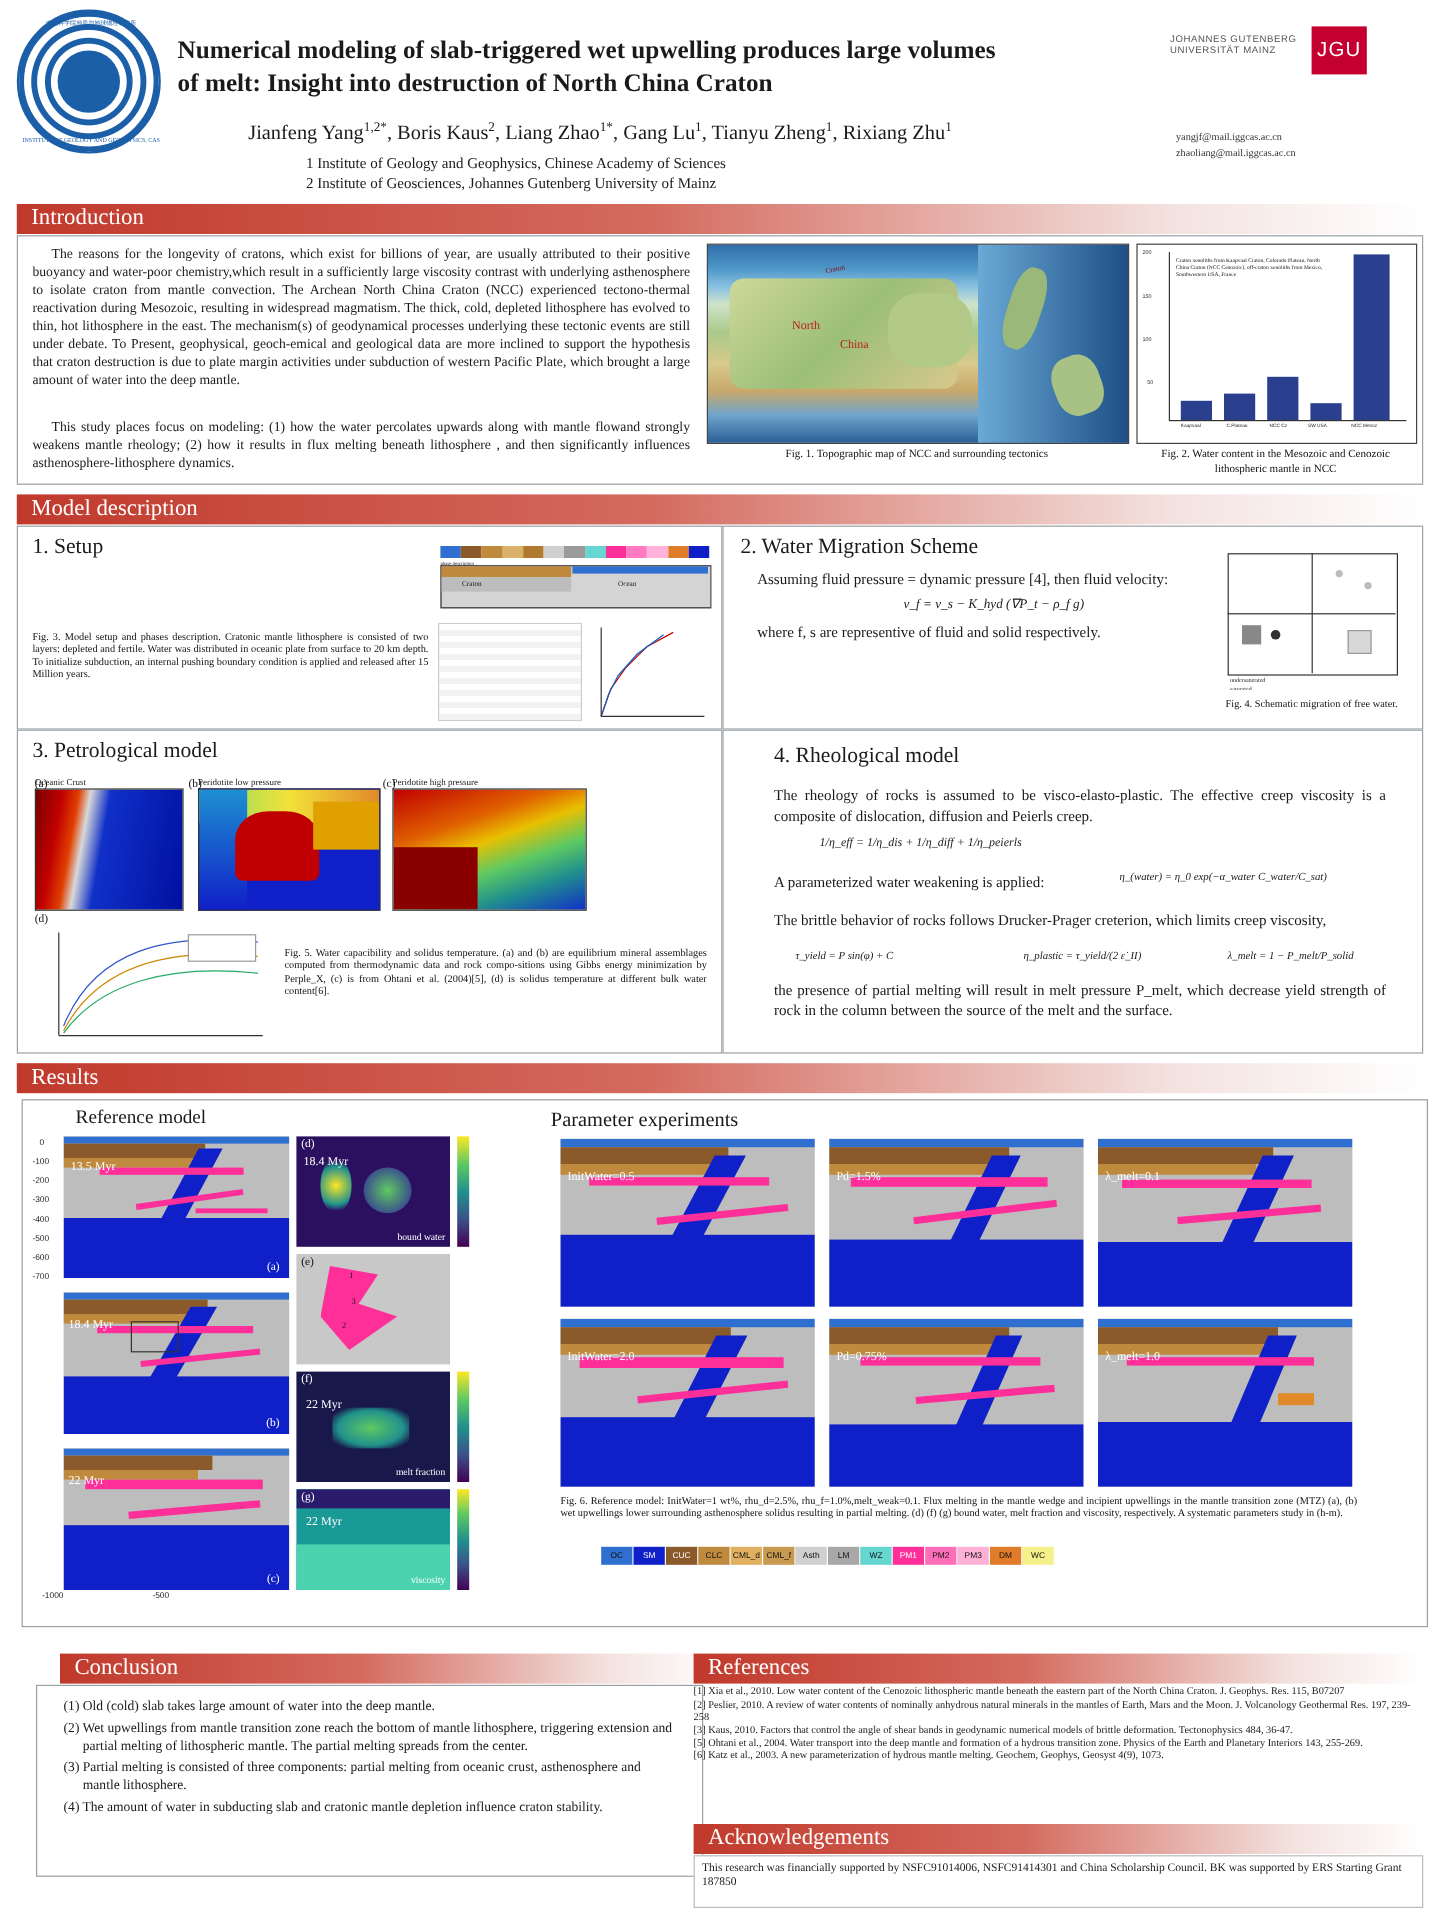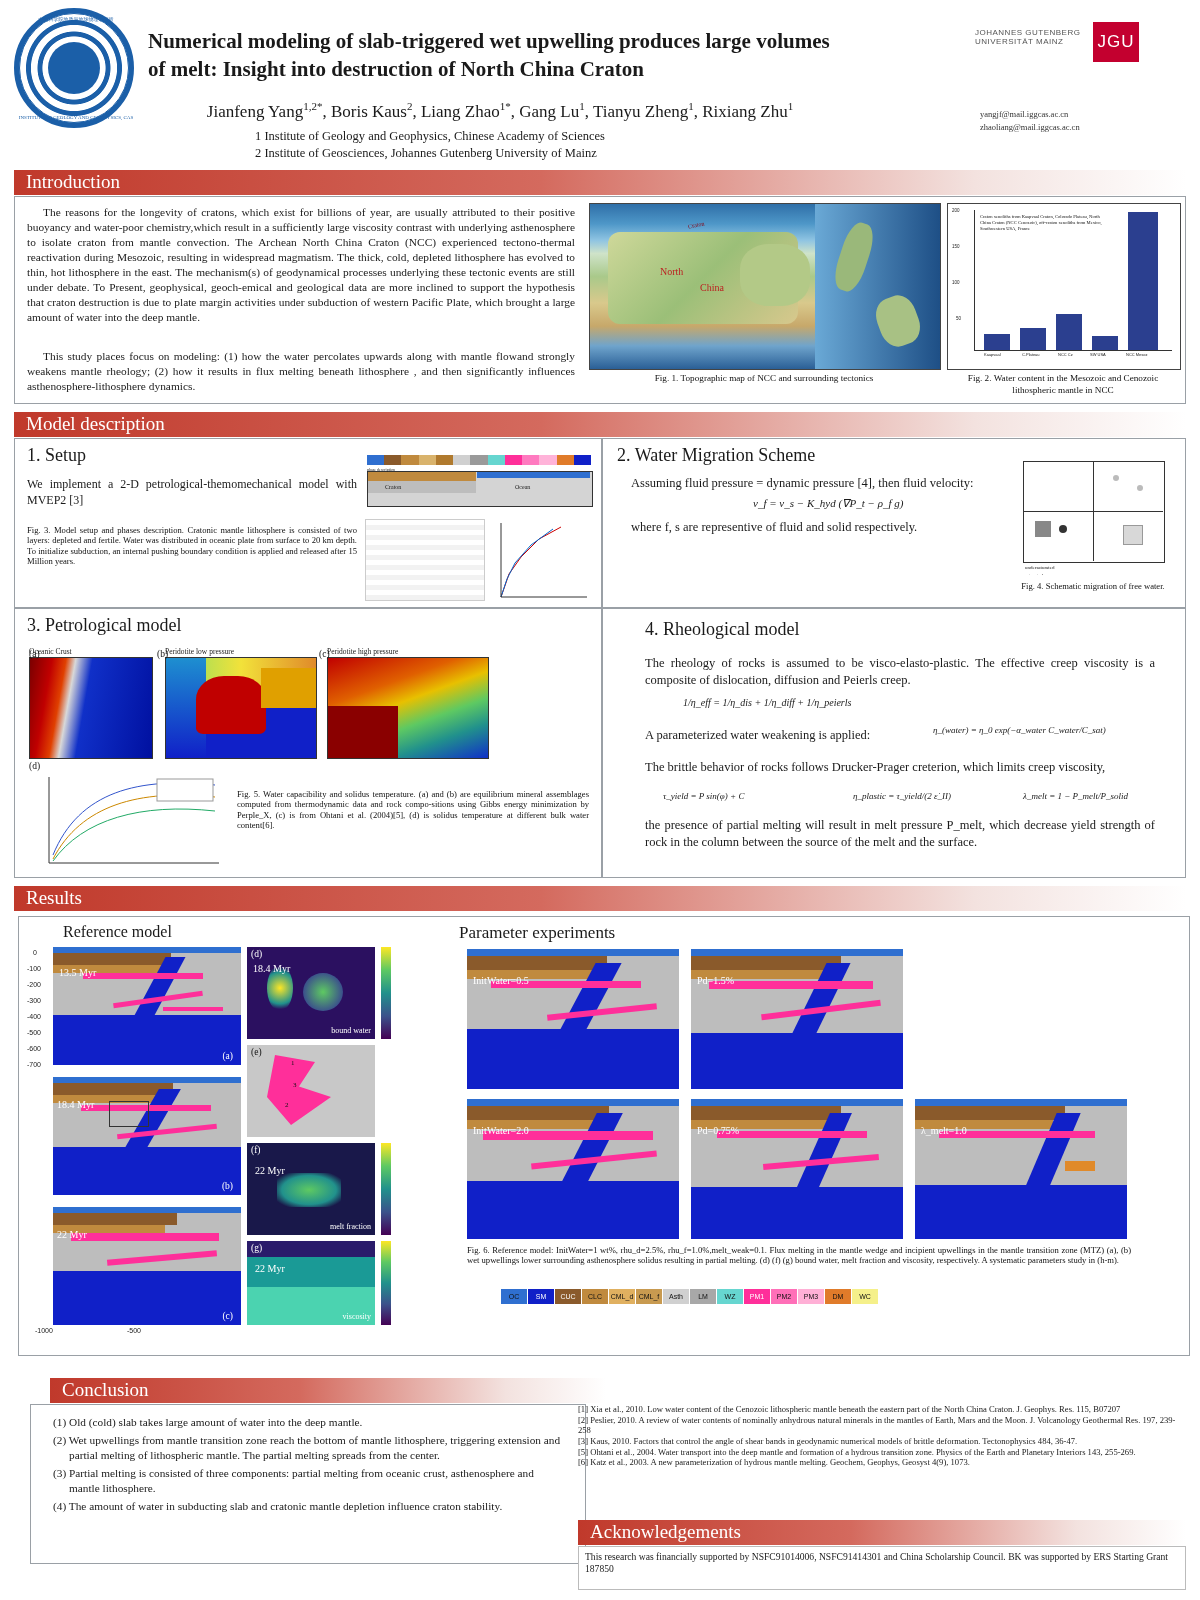--- a/index.html
+++ b/index.html
@@ -161,21 +161,20 @@
     </div>
     <div class="caption" style="position:absolute;left:932px;top:176px;width:232px;">Fig. 2. Water content in the Mesozoic and Cenozoic lithospheric mantle in NCC</div>
   </div>
 
   <div class="banner" style="left:14px;top:412px;width:1172px;">
     <span>Model description</span>
   </div>
 
   <div class="box" style="left:14px;top:438px;width:588px;height:170px;">
     <div style="position:absolute;left:12px;top:6px;font-size:18px;">1. Setup</div>
-    <div class="ptext" style="position:absolute;left:12px;top:38px;width:330px;font-size:12px;">We implement a 2-D petrological-themomechanical model with MVEP2 [3]</div>
 
     <div class="fig" style="left:350px;top:16px;width:228px;height:58px;background:#fff;">
       <div style="position:absolute;left:2px;top:0;width:224px;height:10px;display:flex;">
         <div style="flex:1;background:#2f6fd0;"></div>
           <div style="flex:1;background:#8a5a2b;"></div>
         <div style="flex:1;background:#c08a3e;"></div>
           <div style="flex:1;background:#d9b36c;"></div>
         <div style="flex:1;background:#b07a2e;"></div>
           <div style="flex:1;background:#d0d0d0;"></div>
         <div style="flex:1;background:#9a9a9a;"></div>
@@ -386,20 +385,31 @@
       <div class="mcrust" style="left:0;top:7px;width:150px;height:14px;"></div>
       <div class="mcrust2" style="left:0;top:21px;width:136px;height:9px;"></div>
       <div class="mblue" style="left:0;top:84px;width:212px;height:56px;"></div>
       <div class="mblue" style="left:118px;top:14px;width:24px;height:72px;transform:skewX(-26deg);"></div>
       <div class="mpink" style="left:18px;top:32px;width:164px;height:8px;"></div>
       <div class="mpink" style="left:70px;top:58px;width:120px;height:6px;transform:rotate(-7deg);"></div>
       <div class="panlabel" style="left:6px;top:26px;">Pd=1.5%</div>
 
     </div>
 
+    <div class="mpanel" style="left:896px;top:32px;width:212px;height:140px;">
+      <div class="mtop" style="left:0;top:0;width:212px;height:7px;"></div>
+      <div class="mcrust" style="left:0;top:7px;width:146px;height:14px;"></div>
+      <div class="mcrust2" style="left:0;top:21px;width:132px;height:9px;"></div>
+      <div class="mblue" style="left:0;top:86px;width:212px;height:54px;"></div>
+      <div class="mblue" style="left:120px;top:14px;width:26px;height:74px;transform:skewX(-25deg);"></div>
+      <div class="mpink" style="left:20px;top:34px;width:158px;height:7px;"></div>
+      <div class="mpink" style="left:66px;top:60px;width:120px;height:6px;transform:rotate(-5deg);"></div>
+      <div class="panlabel" style="left:6px;top:26px;">λ_melt=0.1</div>
+
+    </div>
 
     <div class="mpanel" style="left:448px;top:182px;width:212px;height:140px;">
       <div class="mtop" style="left:0;top:0;width:212px;height:7px;"></div>
       <div class="mcrust" style="left:0;top:7px;width:142px;height:14px;"></div>
       <div class="mcrust2" style="left:0;top:21px;width:130px;height:9px;"></div>
       <div class="mblue" style="left:0;top:82px;width:212px;height:58px;"></div>
       <div class="mblue" style="left:112px;top:14px;width:26px;height:70px;transform:skewX(-27deg);"></div>
       <div class="mpink" style="left:16px;top:32px;width:170px;height:9px;"></div>
       <div class="mpink" style="left:64px;top:58px;width:126px;height:6px;transform:rotate(-6deg);"></div>
       <div class="panlabel" style="left:6px;top:26px;">InitWater=2.0</div>
@@ -455,20 +465,23 @@
   </div>
   <div class="box" style="left:14px;top:1404px;width:556px;height:160px;margin-left:16px;">
     <ul class="conc" style="position:absolute;left:22px;top:10px;width:514px;">
       <li>(1) Old (cold) slab takes large amount of water into the deep mantle.</li>
       <li>(2) Wet upwellings from mantle transition zone reach the bottom of mantle lithosphere, triggering extension and partial melting of lithospheric mantle. The partial melting spreads from the center.</li>
       <li>(3) Partial melting is consisted of three components: partial melting from oceanic crust, asthenosphere and mantle lithosphere.</li>
       <li>(4) The amount of water in subducting slab and cratonic mantle depletion influence craton stability.</li>
     </ul>
   </div>
 
+  <div class="banner" style="left:578px;top:1378px;width:608px;">
+    <span>References</span>
+  </div>
   <div style="position:absolute;left:578px;top:1404px;width:608px;height:110px;">
     <div class="ref-line">[1] Xia et al., 2010. Low water content of the Cenozoic lithospheric mantle beneath the eastern part of the North China Craton. J. Geophys. Res. 115, B07207</div>
     <div class="ref-line">[2] Peslier, 2010. A review of water contents of nominally anhydrous natural minerals in the mantles of Earth, Mars and the Moon. J. Volcanology Geothermal Res. 197, 239-258</div>
     <div class="ref-line">[3] Kaus, 2010. Factors that control the angle of shear bands in geodynamic numerical models of brittle deformation. Tectonophysics 484, 36-47.</div>
     <div class="ref-line">[5] Ohtani et al., 2004. Water transport into the deep mantle and formation of a hydrous transition zone. Physics of the Earth and Planetary Interiors 143, 255-269.</div>
     <div class="ref-line">[6] Katz et al., 2003. A new parameterization of hydrous mantle melting. Geochem, Geophys, Geosyst 4(9), 1073.</div>
   </div>
 
   <div class="banner" style="left:578px;top:1520px;width:608px;">
     <span>Acknowledgements</span>

